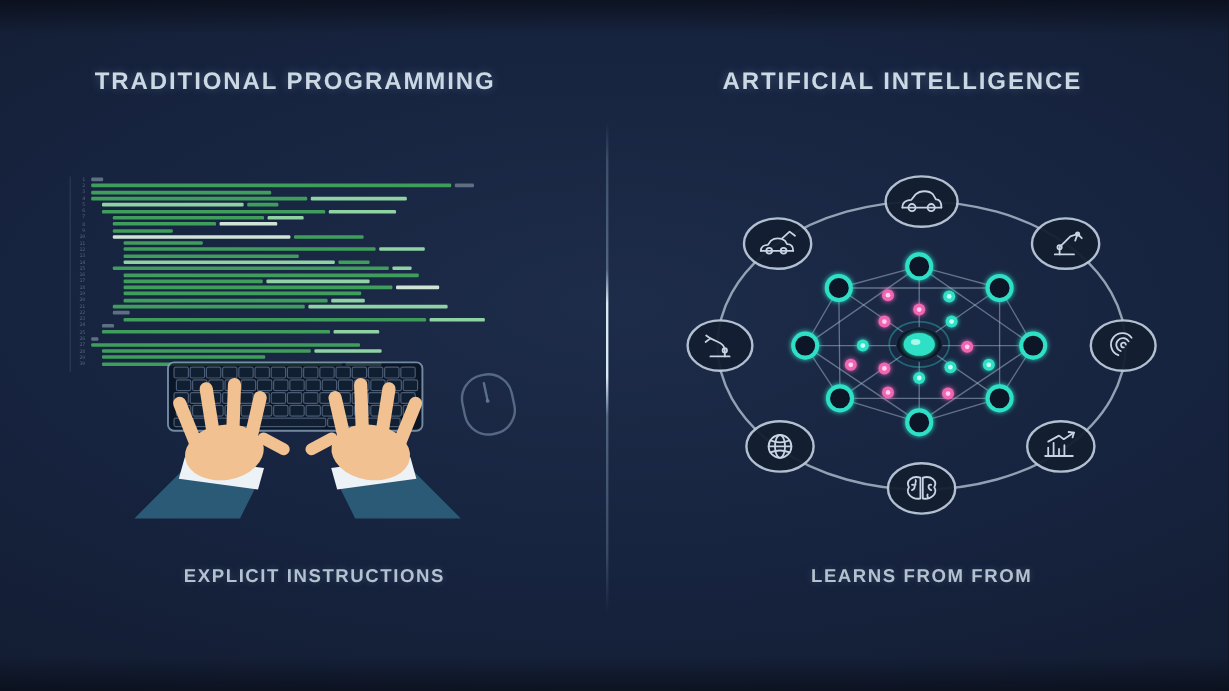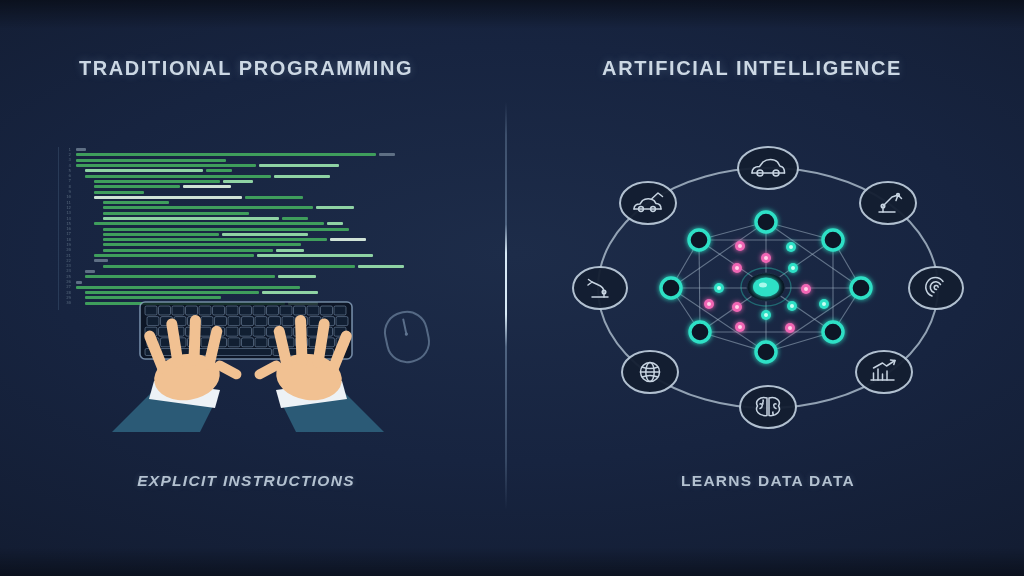--- a/index.html
+++ b/index.html
@@ -15,21 +15,21 @@
   .title{
     position:absolute;top:57px;margin:0;color:#ccd8e4;font-size:20px;font-weight:bold;
     letter-spacing:1.6px;text-align:center;text-shadow:0 0 8px rgba(170,200,235,0.28);
   }
   .title.left{left:0;width:492px;}
   .title.right{left:496px;width:512px;}
   .caption{
     position:absolute;top:472px;color:#b3c1d0;font-size:15.5px;font-weight:bold;
     letter-spacing:1.3px;text-align:center;text-shadow:0 0 6px rgba(160,190,225,0.22);
   }
-  .caption.left{left:0;width:492px;font-style:italic;}
+  .caption.left{left:16px;width:492px;}
   .caption.right{left:512px;width:512px;}
   .divider{
     position:absolute;left:505px;top:102px;width:2px;height:408px;border-radius:1px;
     background:linear-gradient(180deg,
       rgba(150,180,210,0) 0%, rgba(150,180,210,0.28) 8%,
       rgba(165,195,225,0.38) 30%, rgba(225,243,255,0.95) 37%,
       rgba(225,243,255,0.95) 52%, rgba(165,195,225,0.38) 60%,
       rgba(150,180,210,0.25) 88%, rgba(150,180,210,0) 100%);
   }
   #code-block{
@@ -483,15 +483,15 @@
             <path d="M -1 -9 C -8 -11 -13.5 -6 -10.5 -1 C -13.5 3.5 -9 9.5 -1 8.5 L -1 -9" stroke="#c7d4e1" fill="none" stroke-width="1.5" stroke-linecap="round" stroke-linejoin="round"></path>
             <path d="M 1 -9 C 8 -11 13.5 -6 10.5 -1 C 13.5 3.5 9 9.5 1 8.5 L 1 -9" stroke="#c7d4e1" fill="none" stroke-width="1.5" stroke-linecap="round" stroke-linejoin="round"></path>
             <path d="M -8 -3 C -5 -4 -5 0.5 -8 1.5 M 8 -3 C 5 -4 5 0.5 8 1.5" stroke="#c7d4e1" fill="none" stroke-width="1.5" stroke-linecap="round" stroke-linejoin="round"></path>
             <path d="M -5 -7 C -4 -5.5 -6 -4.5 -5 -3 M 5 5 C 4 6.5 6 7 5 8" stroke="#c7d4e1" fill="none" stroke-width="1.5" stroke-linecap="round" stroke-linejoin="round"></path>
           </g>
         </g>
     </g>
   </svg>
 
   <div class="caption left">EXPLICIT INSTRUCTIONS</div>
-  <div class="caption right">LEARNS DATA DATA</div>
+  <div class="caption right">LEARNS FROM FROM</div>
 
 </div>
 
 </body></html>

